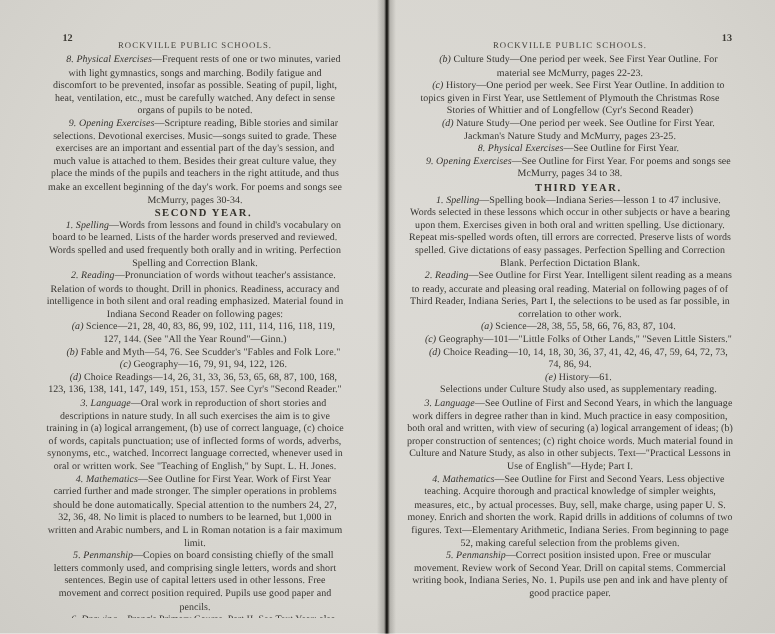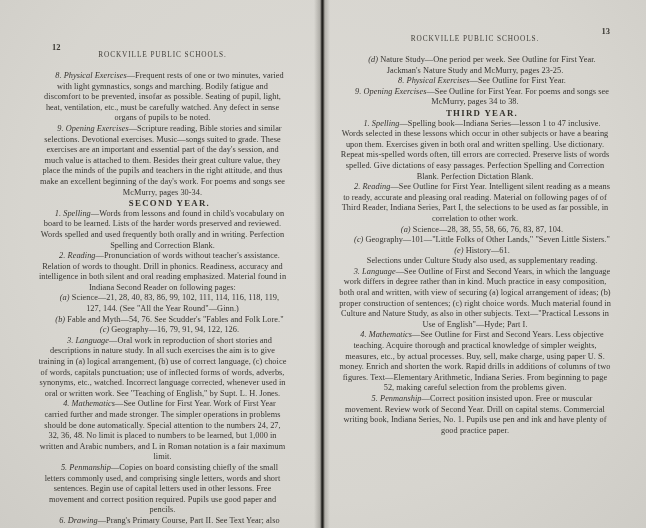--- a/index.html
+++ b/index.html
@@ -4,21 +4,21 @@
 <style>
   html, body { margin:0; padding:0; }
   body {
     width:646px; height:528px; position:relative; overflow:hidden;
     background: radial-gradient(ellipse at 50% 40%, #dcdad5 0%, #d7d5cf 65%, #ceccc6 100%);
     font-family:"Liberation Serif", serif;
     color:#34322d;
   }
   .book { position:absolute; inset:0; }
   .page { position:absolute; top:0; height:528px; box-sizing:border-box; }
-  .page-left  { left:0;   width:295px; padding:16px 8px 0 38px; }
+  .page-left  { left:0;   width:295px; padding:0 8px 0 38px; }
   .page-right { left:326px; width:320px; padding:0 34px 0 12px; }
   .gutter {
     position:absolute; top:0; left:314px; width:16px; height:528px;
     background: linear-gradient(90deg,
       rgba(70,68,62,0) 0%, rgba(70,68,62,0.30) 38%,
       #1b1a17 50%, #2a2824 56%,
       rgba(70,68,62,0.25) 68%, rgba(70,68,62,0) 100%);
   }
   .page-header {
     position:relative; margin-top:27px; height:11px;
@@ -27,21 +27,21 @@
   .running-title {
     font-size:7.3px; font-weight:normal; letter-spacing:0.9px;
     color:#413f39;
   }
   .page-num {
     position:absolute; top:-1px; font-size:8.5px; font-weight:bold; color:#3c3a34;
   }
   .num-left  { left:14px; }
   .num-right { right:2px; }
   .page-body {
-    margin-top:17px; height:470px; overflow:hidden;
+    margin-top:7px; height:470px; overflow:hidden;
     font-size:8.3px; line-height:10.6px;
     text-align:justify; hyphens:auto; -webkit-hyphens:auto;
     letter-spacing:0.05px;
     color:#363430;
   }
   .page-body p { margin:0; text-indent:14px;text-align:center; }
   .lead { font-style:italic; }
   .year-heading {
     margin:8px 0 6px; text-indent:0; text-align:center;
     font-size:8.8px; font-weight:bold; letter-spacing:1.3px;
@@ -60,45 +60,49 @@
     </div>
     <div class="page-body">
         <p class="para"><span class="lead">8. Physical Exercises</span><span>—Frequent rests of one or two minutes, varied with light gymnastics, songs and marching.  Bodily fatigue and discomfort to be prevented, insofar as possible.  Seating of pupil, light, heat, ventilation, etc., must be carefully watched.  Any defect in sense organs of pupils to be noted.</span></p>
         <p class="para"><span class="lead">9. Opening Exercises</span><span>—Scripture reading, Bible stories and similar selections. Devotional exercises.  Music—songs suited to grade.  These exercises are an important and essential part of the day's session, and much value is attached to them.  Besides their great culture value, they place the minds of the pupils and teachers in the right attitude, and thus make an excellent beginning of the day's work.  For poems and songs see McMurry, pages 30-34.</span></p>
         <p class="year-heading">SECOND YEAR.</p>
         <p class="para"><span class="lead">1. Spelling</span><span>—Words from lessons and found in child's vocabulary on board to be learned.  Lists of the harder words preserved and reviewed.  Words spelled and used frequently both orally and in writing.  Perfection Spelling and Correction Blank.</span></p>
         <p class="para"><span class="lead">2. Reading</span><span>—Pronunciation of words without teacher's assistance.  Relation of words to thought.  Drill in phonics.  Readiness, accuracy and intelligence in both silent and oral reading emphasized.  Material found in Indiana Second Reader on following pages:</span></p>
         <p class="subitem"><span class="lead">(a)</span><span> Science—21, 28, 40, 83, 86, 99, 102, 111, 114, 116, 118, 119, 127, 144.  (See "All the Year Round"—Ginn.)</span></p>
         <p class="subitem"><span class="lead">(b)</span><span> Fable and Myth—54, 76.  See Scudder's "Fables and Folk Lore."</span></p>
         <p class="subitem"><span class="lead">(c)</span><span> Geography—16, 79, 91, 94, 122, 126.</span></p>
+        <p class="subitem"><span class="lead">(d)</span><span> Choice Readings—14, 26, 31, 33, 36, 53, 65, 68, 87, 100, 168, 123, 136, 138, 141, 147, 149, 151, 153, 157.  See Cyr's "Second Reader."</span></p>
         <p class="para"><span class="lead">3. Language</span><span>—Oral work in reproduction of short stories and descriptions in nature study.  In all such exercises the aim is to give training in (a) logical arrangement, (b) use of correct language, (c) choice of words, capitals punctuation; use of inflected forms of words, adverbs, synonyms, etc., watched.  Incorrect language corrected, whenever used in oral or written work.  See "Teaching of English," by Supt. L. H. Jones.</span></p>
         <p class="para"><span class="lead">4. Mathematics</span><span>—See Outline for First Year.  Work of First Year carried further and made stronger.  The simpler operations in problems should be done automatically.  Special attention to the numbers 24, 27, 32, 36, 48.  No limit is placed to numbers to be learned, but 1,000 in written and Arabic numbers, and L in Roman notation is a fair maximum limit.</span></p>
         <p class="para"><span class="lead">5. Penmanship</span><span>—Copies on board consisting chiefly of the small letters commonly used, and comprising single letters, words and short sentences.  Begin use of capital letters used in other lessons.  Free movement and correct position required.  Pupils use good paper and pencils.</span></p>
         <p class="para"><span class="lead">6. Drawing</span><span>—Prang's Primary Course, Part II.  See Text Year; also Prang's Teacher's Manual.  Pupils use drawing paper and pencils.</span></p>
         <p class="para"><span class="lead">7. General Work</span><span>—</span></p>
         <p class="subitem"><span class="lead">(a)</span><span> Geography—Two periods per week.  Points of compass; shape of earth; land and water bodies.  Work is chiefly oral, and deals almost entirely with features of home geography.  See "Long's Home Geography."</span></p>
       </div>
   </div>
 
   <div class="gutter"></div>
 
   <div class="page page-right">
     <div class="page-header">
       <span class="running-title">ROCKVILLE PUBLIC SCHOOLS.</span>
       <span class="page-num num-right">13</span>
     </div>
     <div class="page-body">
+        <p class="subitem"><span class="lead">(b)</span><span> Culture Study—One period per week.  See First Year Outline.  For material see McMurry, pages 22-23.</span></p>
+        <p class="subitem"><span class="lead">(c)</span><span> History—One period per week.  See First Year Outline.  In addition to topics given in First Year, use Settlement of Plymouth  the Christmas Rose   Stories of Whittier and of Longfellow (Cyr's Second Reader)</span></p>
         <p class="subitem"><span class="lead">(d)</span><span> Nature Study—One period per week.  See Outline for First Year. Jackman's Nature Study and McMurry, pages 23-25.</span></p>
         <p class="para"><span class="lead">8. Physical Exercises</span><span>—See Outline for First Year.</span></p>
         <p class="para"><span class="lead">9. Opening Exercises</span><span>—See Outline for First Year.  For poems and songs see McMurry, pages 34 to 38.</span></p>
         <p class="year-heading">THIRD YEAR.</p>
         <p class="para"><span class="lead">1. Spelling</span><span>—Spelling book—Indiana Series—lesson 1 to 47 inclusive.  Words selected in these lessons which occur in other subjects or have a bearing upon them.  Exercises given in both oral and written spelling.  Use dictionary.  Repeat mis-spelled words often, till errors are corrected.  Preserve lists of words spelled.  Give dictations of easy passages.  Perfection Spelling and Correction Blank.  Perfection Dictation Blank.</span></p>
         <p class="para"><span class="lead">2. Reading</span><span>—See Outline for First Year.  Intelligent silent reading as a means to ready, accurate and pleasing oral reading.  Material on following pages of of Third Reader, Indiana Series, Part I, the selections to be used as far possible, in correlation to other work.</span></p>
         <p class="subitem"><span class="lead">(a)</span><span> Science—28, 38, 55, 58, 66, 76, 83, 87, 104.</span></p>
         <p class="subitem"><span class="lead">(c)</span><span> Geography—101—"Little Folks of Other Lands," "Seven Little Sisters."</span></p>
+        <p class="subitem"><span class="lead">(d)</span><span> Choice Reading—10, 14, 18, 30, 36, 37, 41, 42, 46, 47, 59, 64, 72, 73, 74, 86, 94.</span></p>
         <p class="subitem"><span class="lead">(e)</span><span> History—61.</span></p>
         <p class="note"><span>Selections under Culture Study also used, as supplementary reading.</span></p>
         <p class="para"><span class="lead">3. Language</span><span>—See Outline of First and Second Years, in which the language work differs in degree rather than in kind.  Much practice in easy composition, both oral and written, with view of securing (a) logical arrangement of ideas; (b) proper construction of sentences; (c) right choice words.  Much material found in Culture and Nature Study, as also in other subjects.  Text—"Practical Lessons in Use of English"—Hyde; Part I.</span></p>
         <p class="para"><span class="lead">4. Mathematics</span><span>—See Outline for First and Second Years.  Less objective teaching.  Acquire thorough and practical knowledge of simpler weights, measures, etc., by actual processes.  Buy, sell, make charge, using paper U. S. money.  Enrich and shorten the work.  Rapid drills in additions of columns of two figures.  Text—Elementary Arithmetic, Indiana Series.  From beginning to page 52, making careful selection from the problems given.</span></p>
         <p class="para"><span class="lead">5. Penmanship</span><span>—Correct position insisted upon.  Free or muscular movement. Review work of Second Year.  Drill on capital stems.  Commercial writing book, Indiana Series, No. 1.  Pupils use pen and ink and have plenty of good practice paper.</span></p>
       </div>
   </div>
 
 </div>
 

